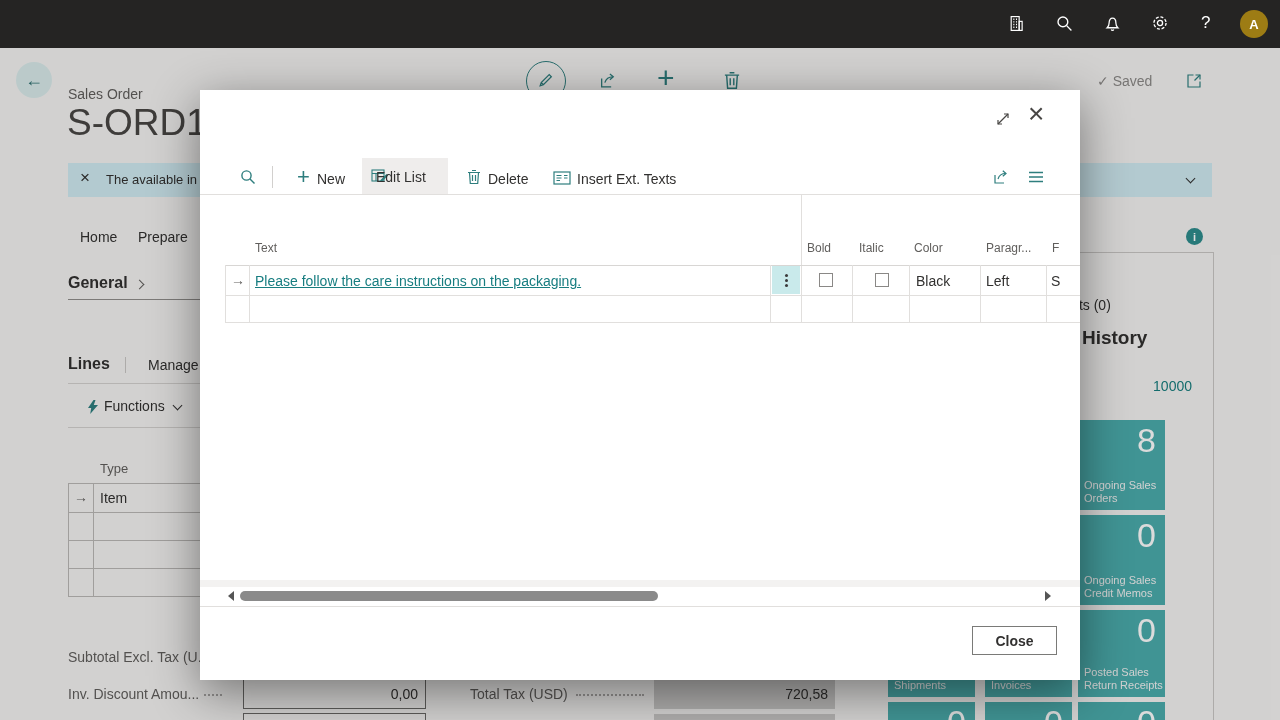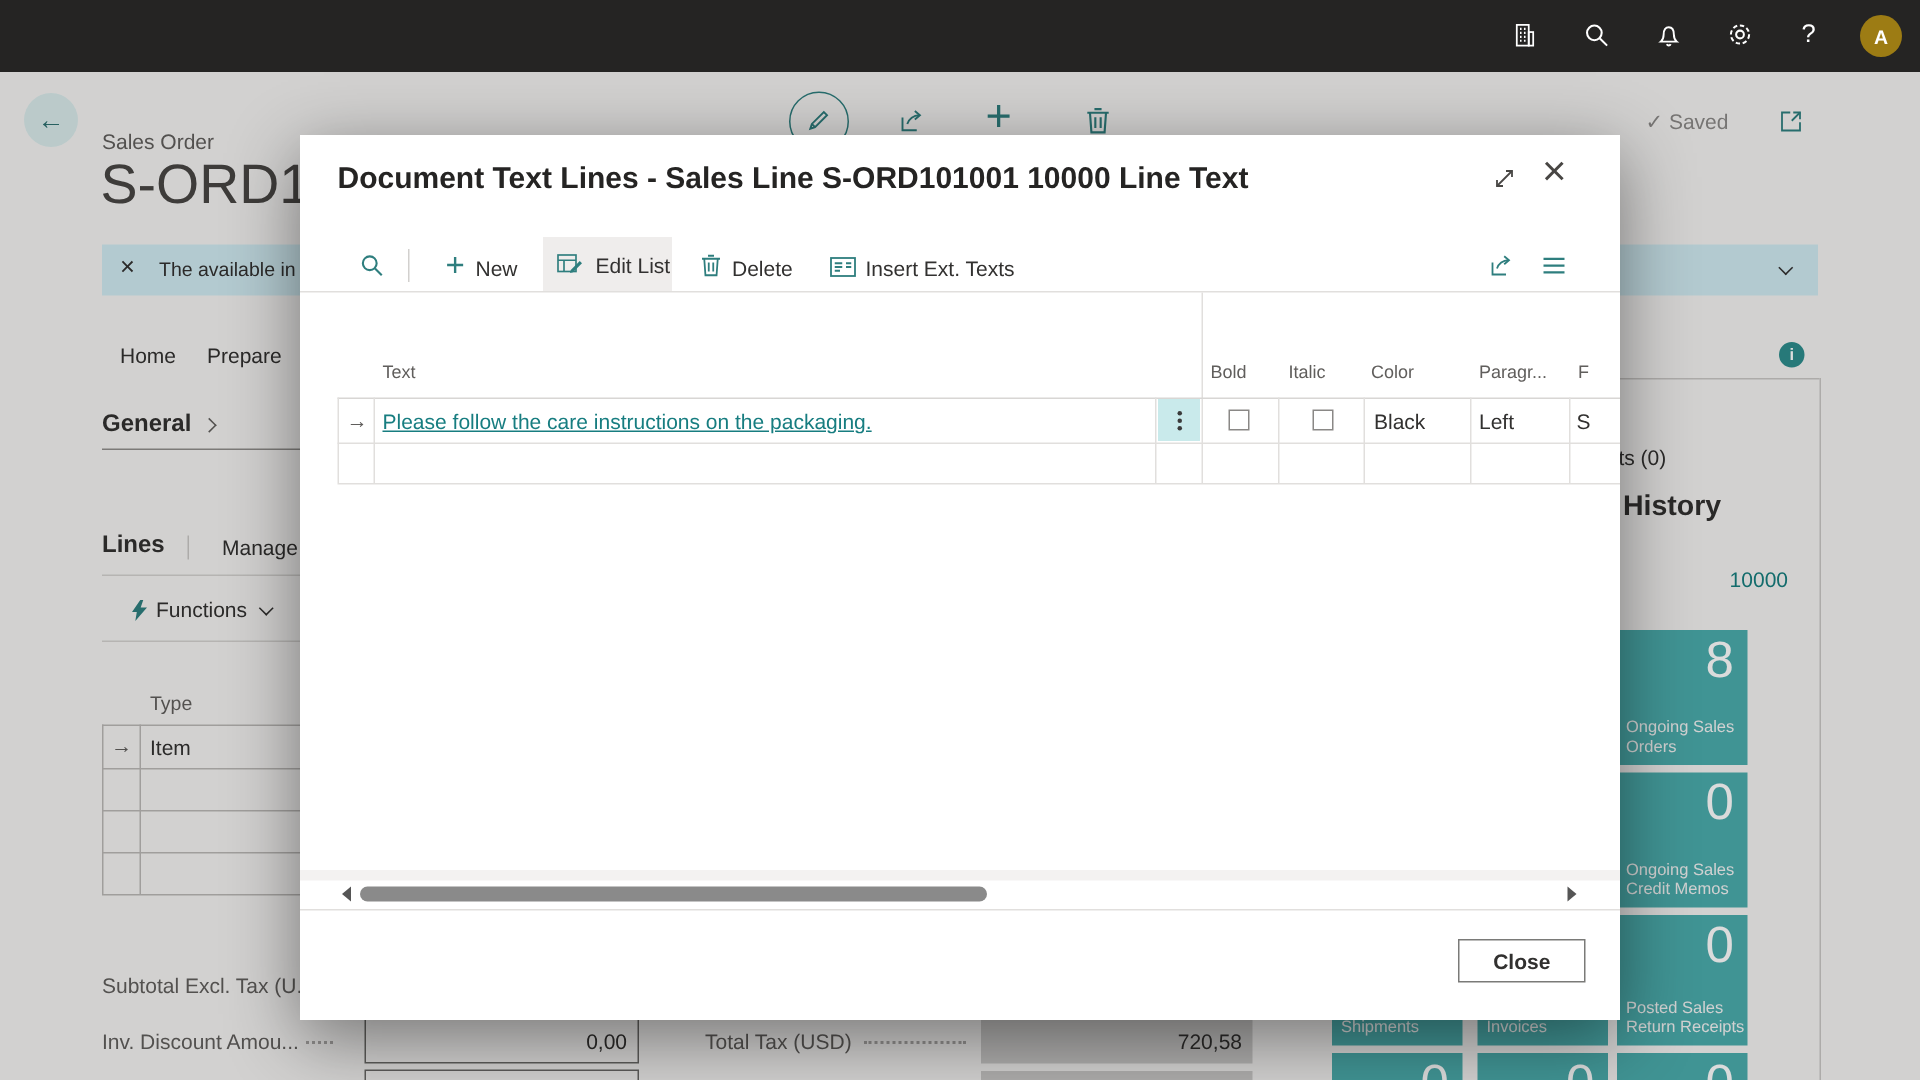--- a/index.html
+++ b/index.html
@@ -193,21 +193,20 @@
       <div class="tile-num">0</div>
     </div>
     <div class="tile" style="left:1078px; top:654px; height:60px;">
       <div class="tile-num">0</div>
     </div>
   </div>
 
   <div class="overlay"></div>
 
   <div class="dialog">
-    <div class="dlg-title">Document Text Lines - Sales Line S-ORD101001 10000 Line Text</div>
     <div class="abs" style="left:794px; top:20px; color:#484644;">
       <svg width="18" height="18" viewBox="0 0 18 18" fill="none" stroke="currentColor" stroke-width="1.2">
           <path d="M4 14L14 4"></path>
           <path d="M10 4h4v4"></path>
           <path d="M8 14H4v-4"></path>
         </svg>
     </div>
     <div class="dlg-x">×</div>
 
     <div class="tbar-ic" style="left:40px; top:79px;">
@@ -222,21 +221,21 @@
       <span class="tbar-txt" style="left:20px;">New</span>
     </div>
     <div class="editlist-btn">
       <span class="abs teal" style="left:9px; top:10px;">
         <svg width="18" height="16" viewBox="0 0 18 16" fill="none" stroke="currentColor" stroke-width="1.1">
             <rect x="1" y="2" width="12" height="11"></rect>
             <path d="M1 5.5h12M5 5.5V13"></path>
             <path d="M9.5 12l6-6 1.5 1.5-6 6-2 .5z" fill="currentColor" stroke="none"></path>
           </svg>
       </span>
-      <span class="abs dk" style="left:35px; top:11px; font-size:14px; white-space:nowrap;">Edit List</span>
+      <span class="abs dk" style="left:14px; top:11px; font-size:14px; white-space:nowrap;">Edit List</span>
     </div>
     <div class="abs">
       <span class="tbar-ic" style="left:267px; top:79px;">
         <svg width="14" height="16" viewBox="0 0 14 16" fill="none" stroke="currentColor" stroke-width="1.2">
             <path d="M1 3.5h12M5 1.5h4"></path>
             <path d="M2.5 3.5l.8 11h7.4l.8-11"></path>
             <path d="M5.5 6v6M8.5 6v6"></path>
           </svg>
       </span>
       <span class="tbar-txt" style="left:288px;">Delete</span>

